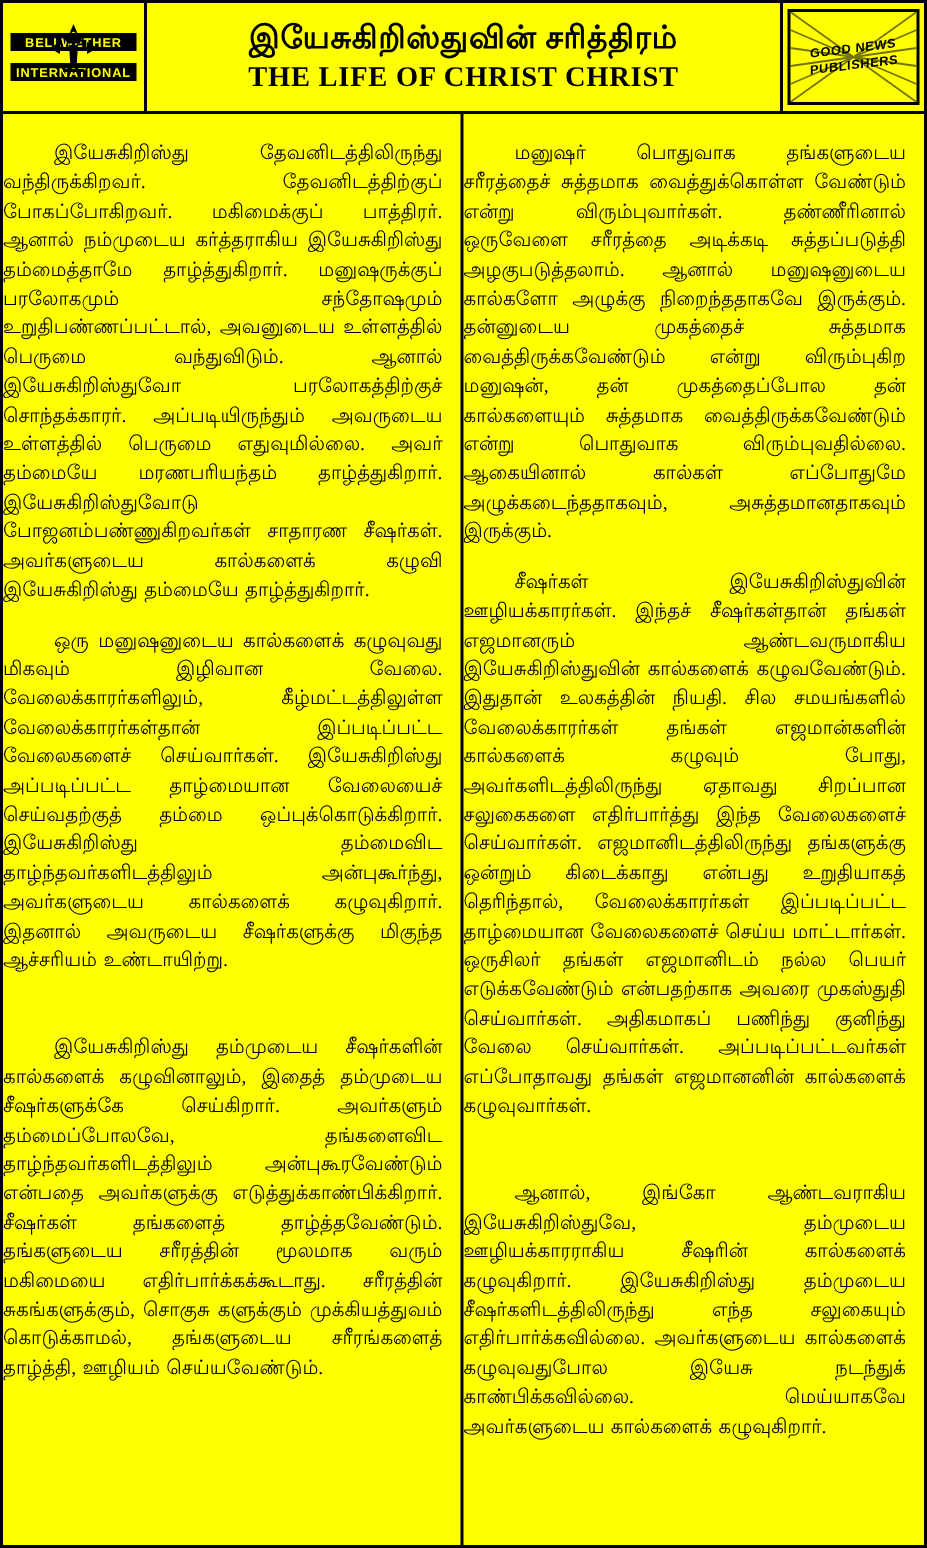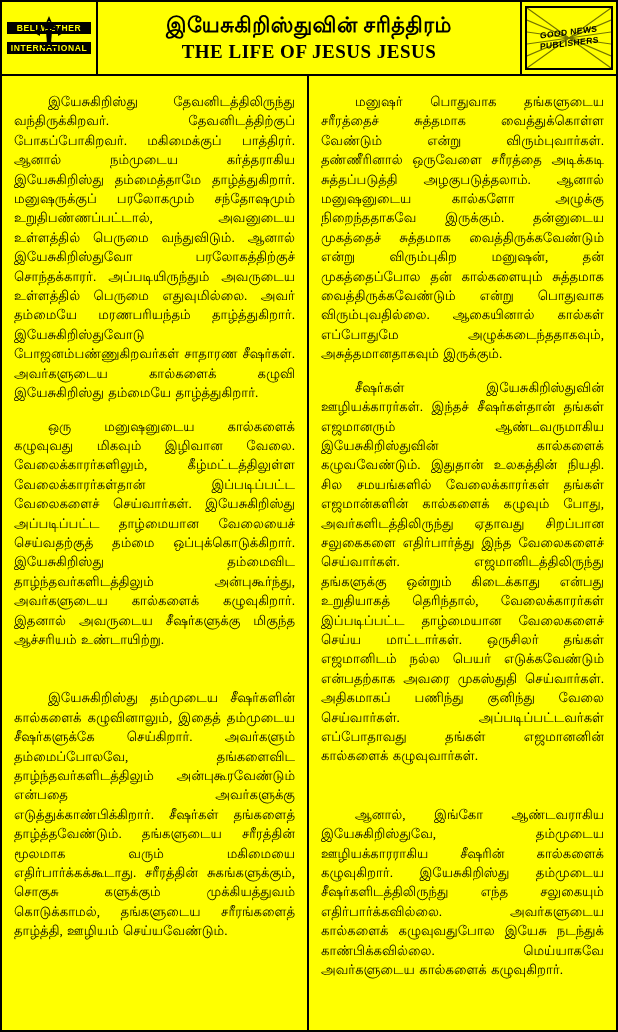--- a/index.html
+++ b/index.html
@@ -126,21 +126,21 @@
     opacity: 0.55;
   }
   
   .content {
     display: flex;
     height: calc(1032px - 74px - 4px);
     box-sizing: border-box;
   }
   .col {
     box-sizing: border-box;
-    padding: 16px 12px 10px 12px;
+    padding: 16px 12px 10px 0;
     width: 50%;
   }
   .col-left {
     border-right: 2px solid #000000;
   }
   .col p {
     margin: 0 0 14px 0;
     font-family: "Liberation Serif", "DejaVu Serif", serif;
     font-size: 13.2px;
     line-height: 19.4px;
@@ -171,21 +171,21 @@
           <path d="M13 32 L27 32 L27 34 L13 34 Z" fill="#000"></path>
           <path d="M4 18 L11 14 L11 22 Z" fill="#000"></path>
           <path d="M36 18 L29 14 L29 22 Z" fill="#000"></path>
         </svg>
       </div>
       <div class="bw-bot">INTERNATIONAL</div>
     </div>
 
     <div class="title-block">
       <div class="title-tamil">இயேசுகிறிஸ்துவின் சரித்திரம்</div>
-      <div class="title-english">THE LIFE OF JESUS JESUS</div>
+      <div class="title-english">THE LIFE OF CHRIST CHRIST</div>
     </div>
 
     <div class="logo-right">
       <div class="gnp-box">
         <svg class="gnp-rays" viewBox="0 0 84 60" preserveAspectRatio="none">
           <g stroke="#000" stroke-width="1.2">
             <line x1="0" y1="0" x2="84" y2="60"></line>
             <line x1="0" y1="12" x2="84" y2="48"></line>
             <line x1="0" y1="24" x2="84" y2="36"></line>
             <line x1="0" y1="36" x2="84" y2="24"></line>

